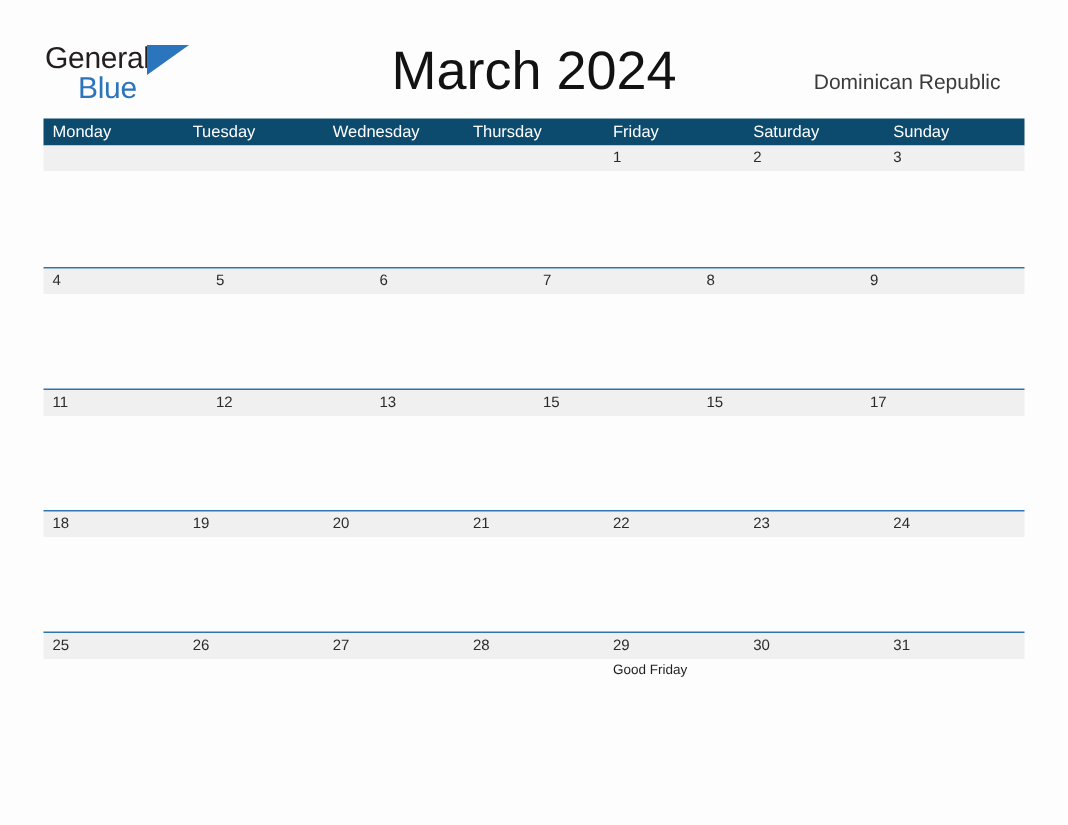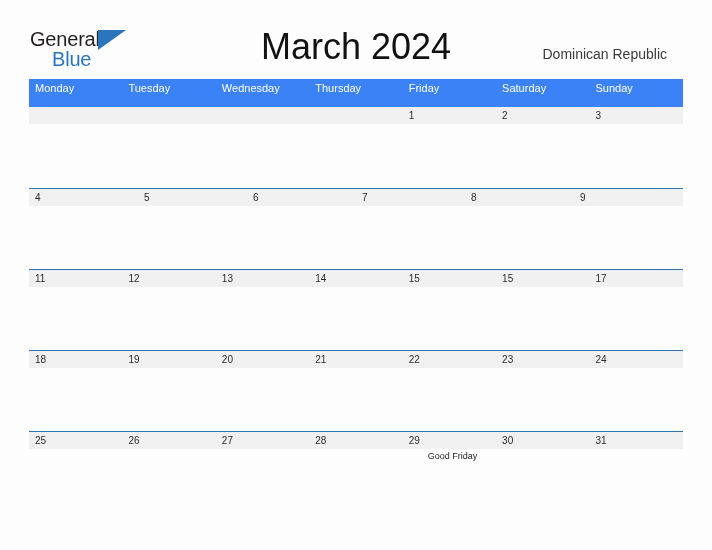--- a/index.html
+++ b/index.html
@@ -89,22 +89,22 @@
   .calendar {
     position: absolute;
     left: 29px;
     top: 79px;
     width: 654px;
   }
 
   .weekday-row {
     display: flex;
     width: 100%;
-    height: 28px;
-    background: #3b82f6;
+    height: 18px;
+    background: #0c4a6e;
   }
   .weekday-cell {
     flex: 1 1 0;
     color: #ffffff;
     font-size: 11px;
     line-height: 18px;
     padding-left: 6px;
     white-space: nowrap;
     overflow: hidden;
   }
@@ -135,21 +135,20 @@
     color: #2b2b2b;
   }
 
   .day-event {
     display: block;
     font-size: 9px;
     line-height: 13px;
     color: #1f1f1f;
     padding-top: 1px;
     white-space: nowrap;
-    text-align: center;
   }
 
   .day-cell.empty .day-number { color: transparent; }
 </style>
 </head>
 <body>
 
 <div class="page">
 
   <div class="header">
@@ -227,23 +226,20 @@
       <div class="day-cell">
           <span class="day-number">11</span>
         </div>
       <div class="day-cell">
           <span class="day-number">12</span>
         </div>
       <div class="day-cell">
           <span class="day-number">13</span>
         </div>
       <div class="day-cell">
-          <span class="day-number">14</span>
-        </div>
-      <div class="day-cell">
           <span class="day-number">15</span>
         </div>
       <div class="day-cell">
           <span class="day-number">15</span>
         </div>
       <div class="day-cell">
           <span class="day-number">17</span>
         </div>
     </div>
 

